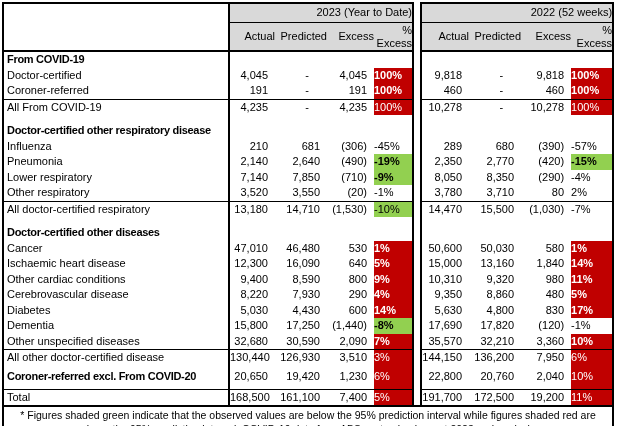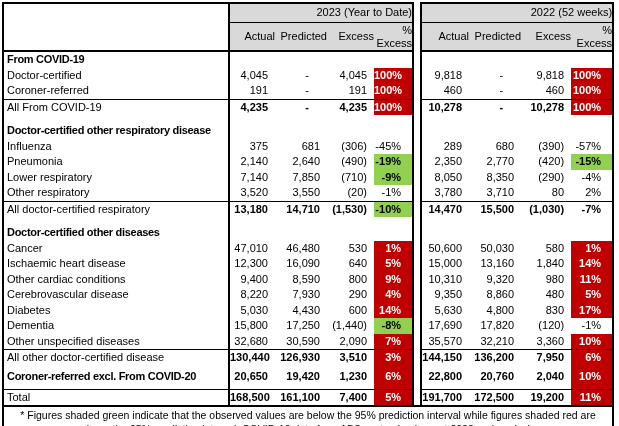--- a/index.html
+++ b/index.html
@@ -9,27 +9,27 @@
   
   .corner{background:#fff;border:2px solid #000;}
   .hdr{background:#D9D9D9;text-align:right;}
   .yr{height:18px;border-left:2px solid #000;border-right:2px solid #000;border-top:2px solid #000;border-bottom:1px solid #000;}
   .colh{height:27px;border-bottom:2px solid #000;white-space:normal;line-height:1.1;}
   
   .lbl{border-left:2px solid #000;border-right:2px solid #000;padding-left:3px;}
   .sec{font-weight:bold;font-size:11px;letter-spacing:-0.3px;}
   .num{text-align:right;padding-right:7px;}
   .dash{padding-right:18px;}
-  .pct{text-align:right;padding-right:11px;}
+  .pct{padding-right:11px;}
   .bend{border-right:2px solid #000;}
   .bstart{border-left:2px solid #000;}
   .gap{background:#fff;}
   .red{background:#C00000;color:#fff;font-weight:bold;}
   .green{background:#92D050;color:#000;font-weight:bold;}
-  .b{font-weight:bold;margin-left:8px;}
+  .b{font-weight:normal;margin-left:8px;}
   tr.body-row td{height:15.5px;}
   tr.tall td{height:23px;}
   tr.spacer-row td{height:8px;}
   tr.topline td:not(.gap){border-top:1px solid #000;}
   
   .footnote{width:612px;box-sizing:border-box;border:2px solid #000;text-align:center;
     font-size:10.5px;line-height:1.3;padding:2px 5px 3px;}
 </style>
 </head>
 <body>
@@ -134,21 +134,21 @@
           <td class="num"></td>
           <td class="pct bend"></td>
           <td class="gap"></td>
           <td class="num bstart"></td>
           <td class="num"></td>
           <td class="num"></td>
           <td class="pct bend"></td>
         </tr>
         <tr class="body-row">
           <td class="lbl">Influenza</td>
-          <td class="num">375</td>
+          <td class="num">210</td>
           <td class="num">681</td>
           <td class="num">(306)</td>
           <td class="pct bend">-45%</td>
           <td class="gap"></td>
           <td class="num bstart">289</td>
           <td class="num">680</td>
           <td class="num">(390)</td>
           <td class="pct bend">-57%</td>
         </tr>
         <tr class="body-row">

